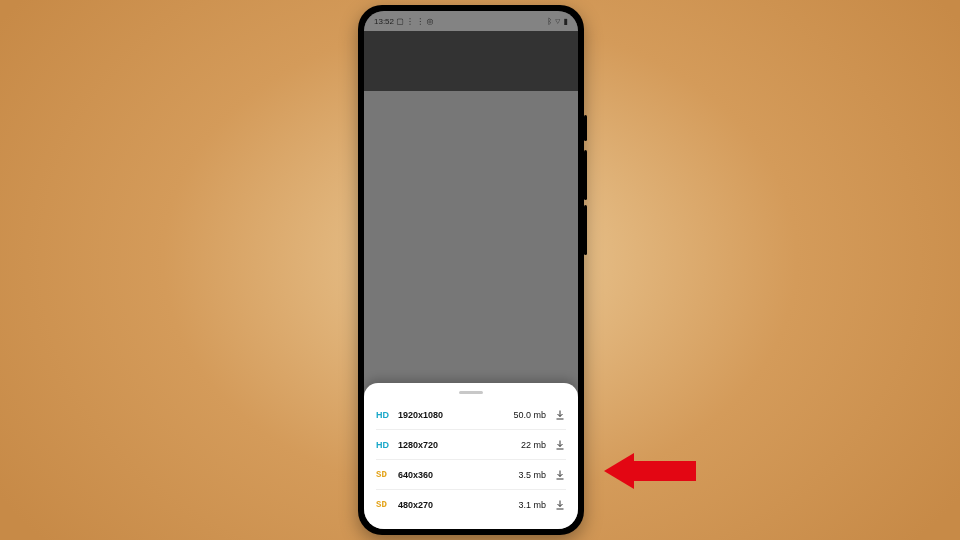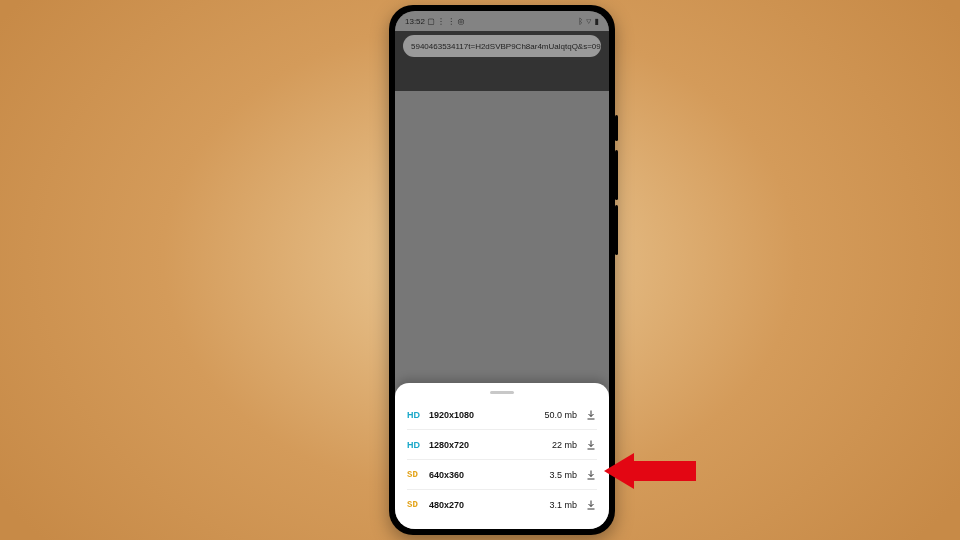--- a/index.html
+++ b/index.html
@@ -2,21 +2,21 @@
 <html><head>
   <meta charset="utf-8">
   <style>
     * { margin:0; padding:0; box-sizing:border-box; font-family:Arial,Helvetica,sans-serif; }
     html,body { width:960px; height:540px; overflow:hidden; }
 
     .stage { position:relative; width:960px; height:540px;
       background:radial-gradient(ellipse 60% 80% at 50% 48%, #eccb98 0%, #d49b5a 55%, #c78a47 100%); }
 
     
-    .phone { position:absolute; left:389px; top:5px; width:226px; height:530px;
+    .phone { position:absolute; left:358px; top:5px; width:226px; height:530px;
       border-radius:24px; background:#000; box-shadow:0 6px 18px rgba(0,0,0,.35); }
     .phone .screen { position:absolute; left:6px; top:6px; right:6px; bottom:6px; border-radius:20px;
       background:#333; overflow:hidden; }
     .side-btn { position:absolute; right:-3px; width:3px; border-radius:2px; background:#000; }
     .side-btn.a { top:110px; height:26px; }
     .side-btn.b { top:145px; height:50px; }
     .side-btn.c { top:200px; height:50px; }
     .status { height:20px; display:flex; justify-content:space-between; align-items:center;
       padding:0 10px; font-size:8px; color:#222; background:#838383; }
     .status .r span { margin-left:2px; }
@@ -62,23 +62,20 @@
     <div class="side-btn c"></div>
 
     <div class="screen">
       <div class="status">
         <div class="l"><span>13:52</span>
           <span> ▢ ⋮ ⋮ ◎</span></div>
         <div class="r"><span>ᛒ</span><span>⌔</span><span>▮</span></div>
       </div>
 
 
-      <div class="url">
-        <span>5940463534117t=H2dSVBP9Ch8ar4mUalqtqQ&amp;s=09</span>
-      </div>
 
       <div class="body-dim"></div>
 
       <div class="sheet">
         <div class="grab"></div>
         <div id="rows">
             <div class="row">
               <span class="badge hd">HD</span>
               <span class="res">1920x1080</span>
               <span class="sp2"></span>

